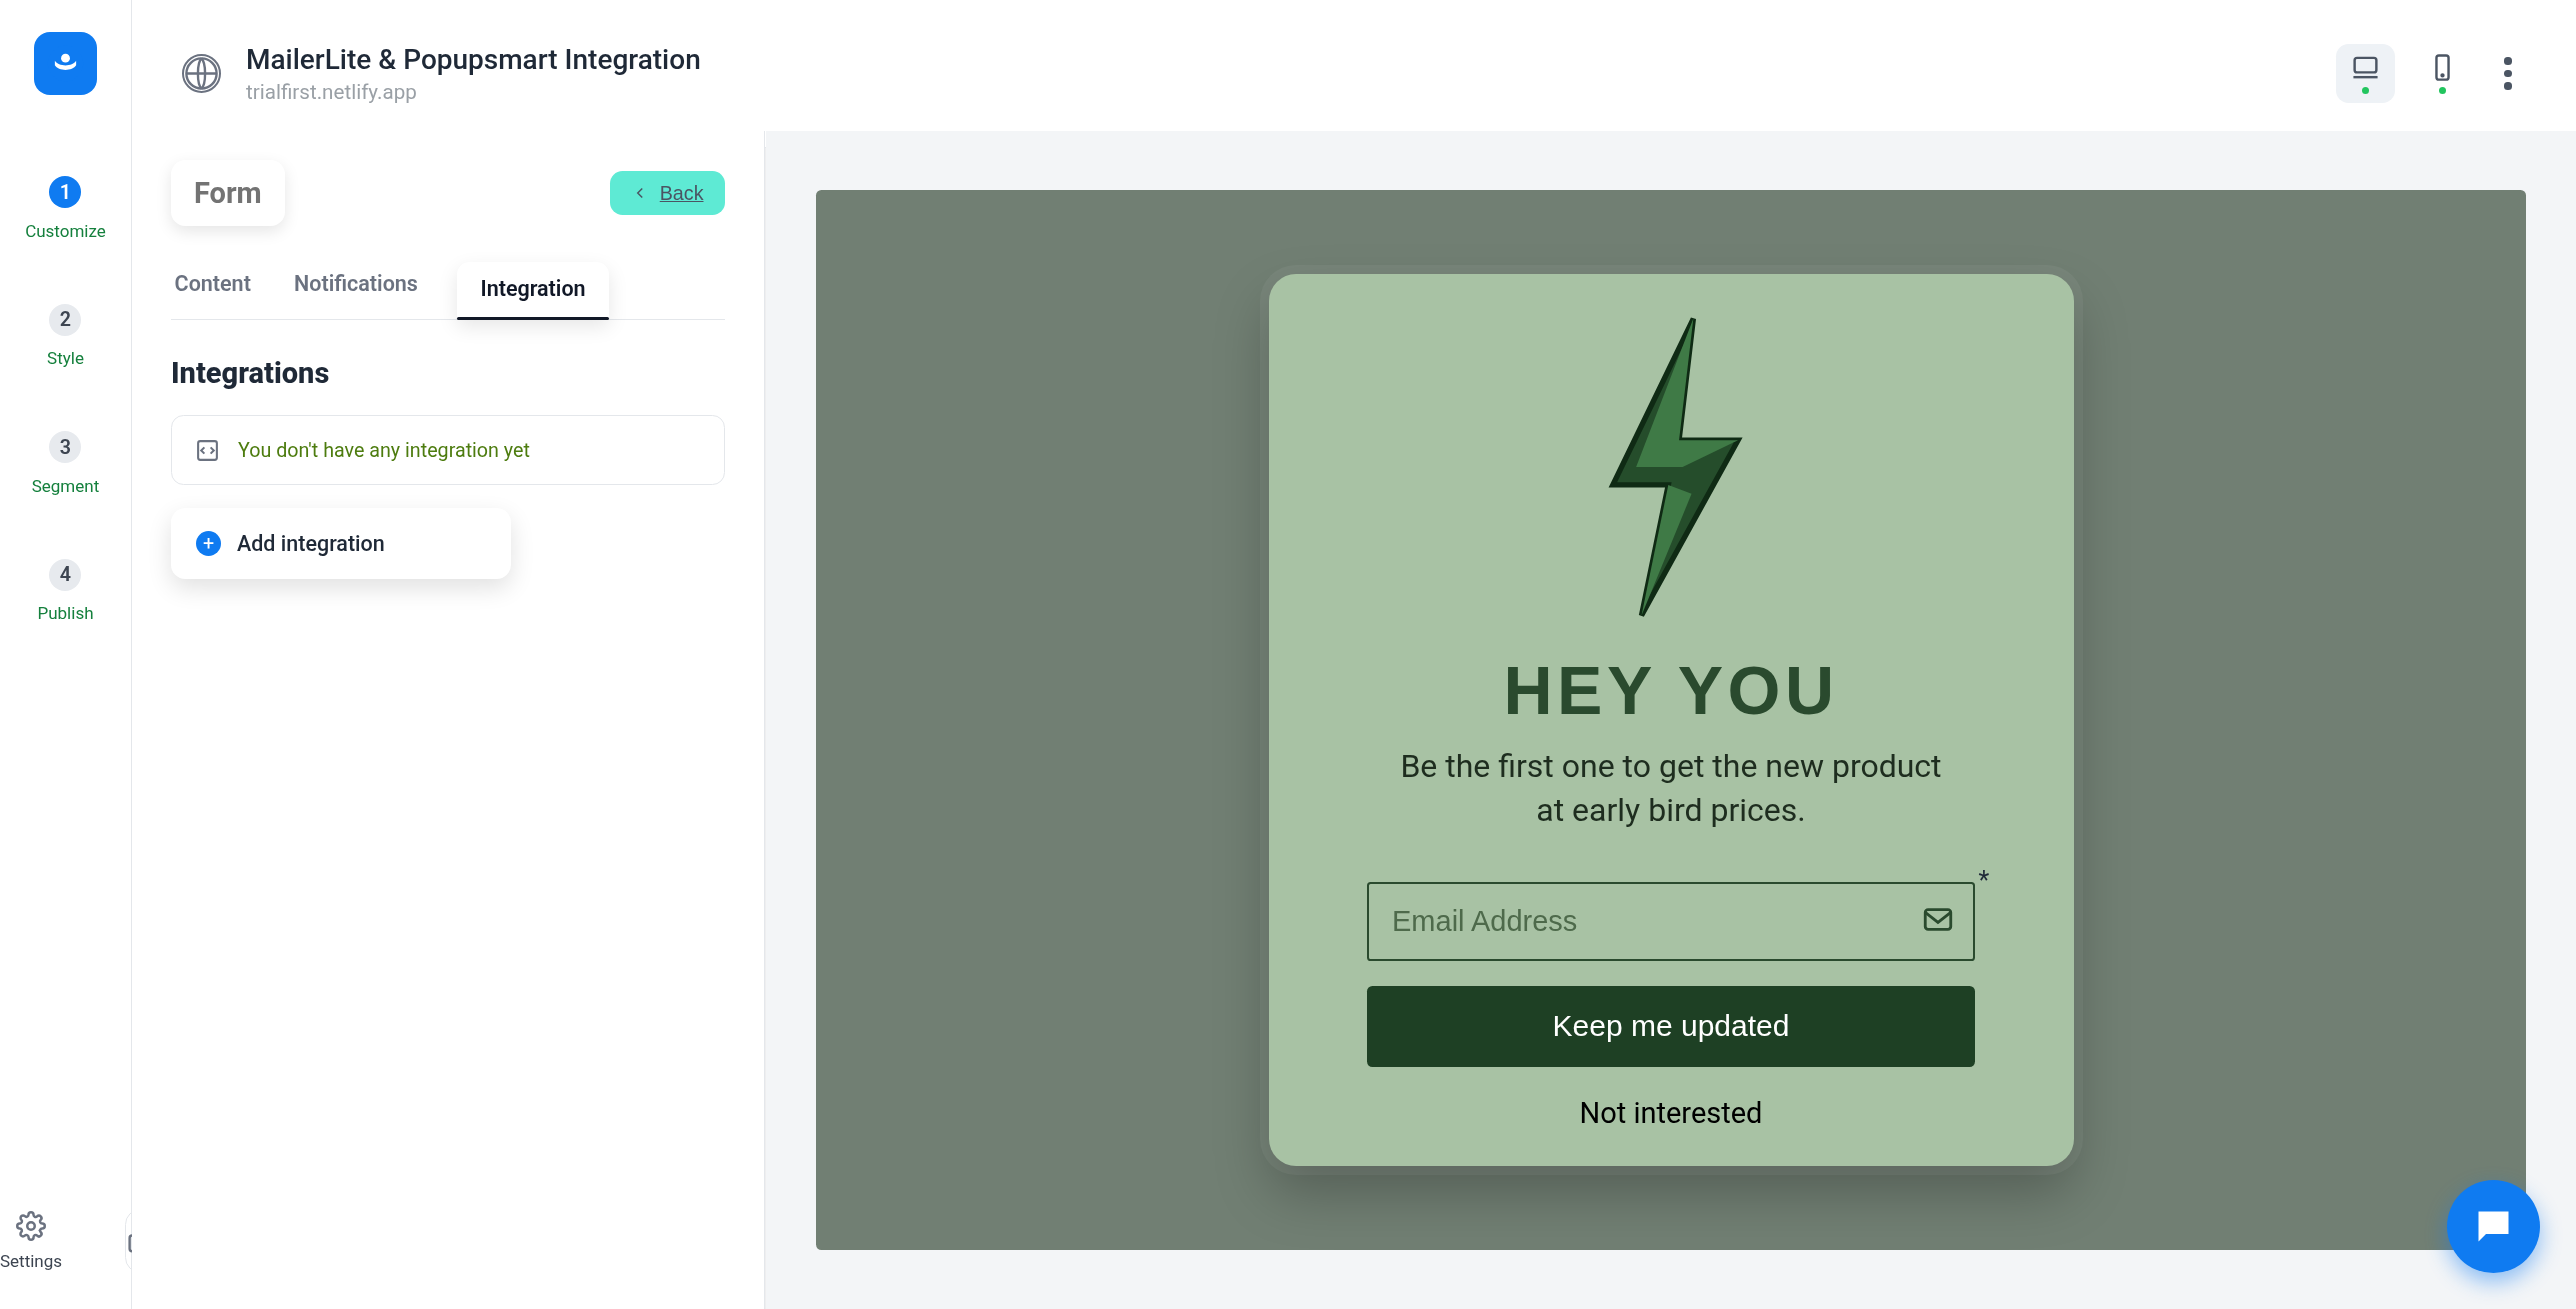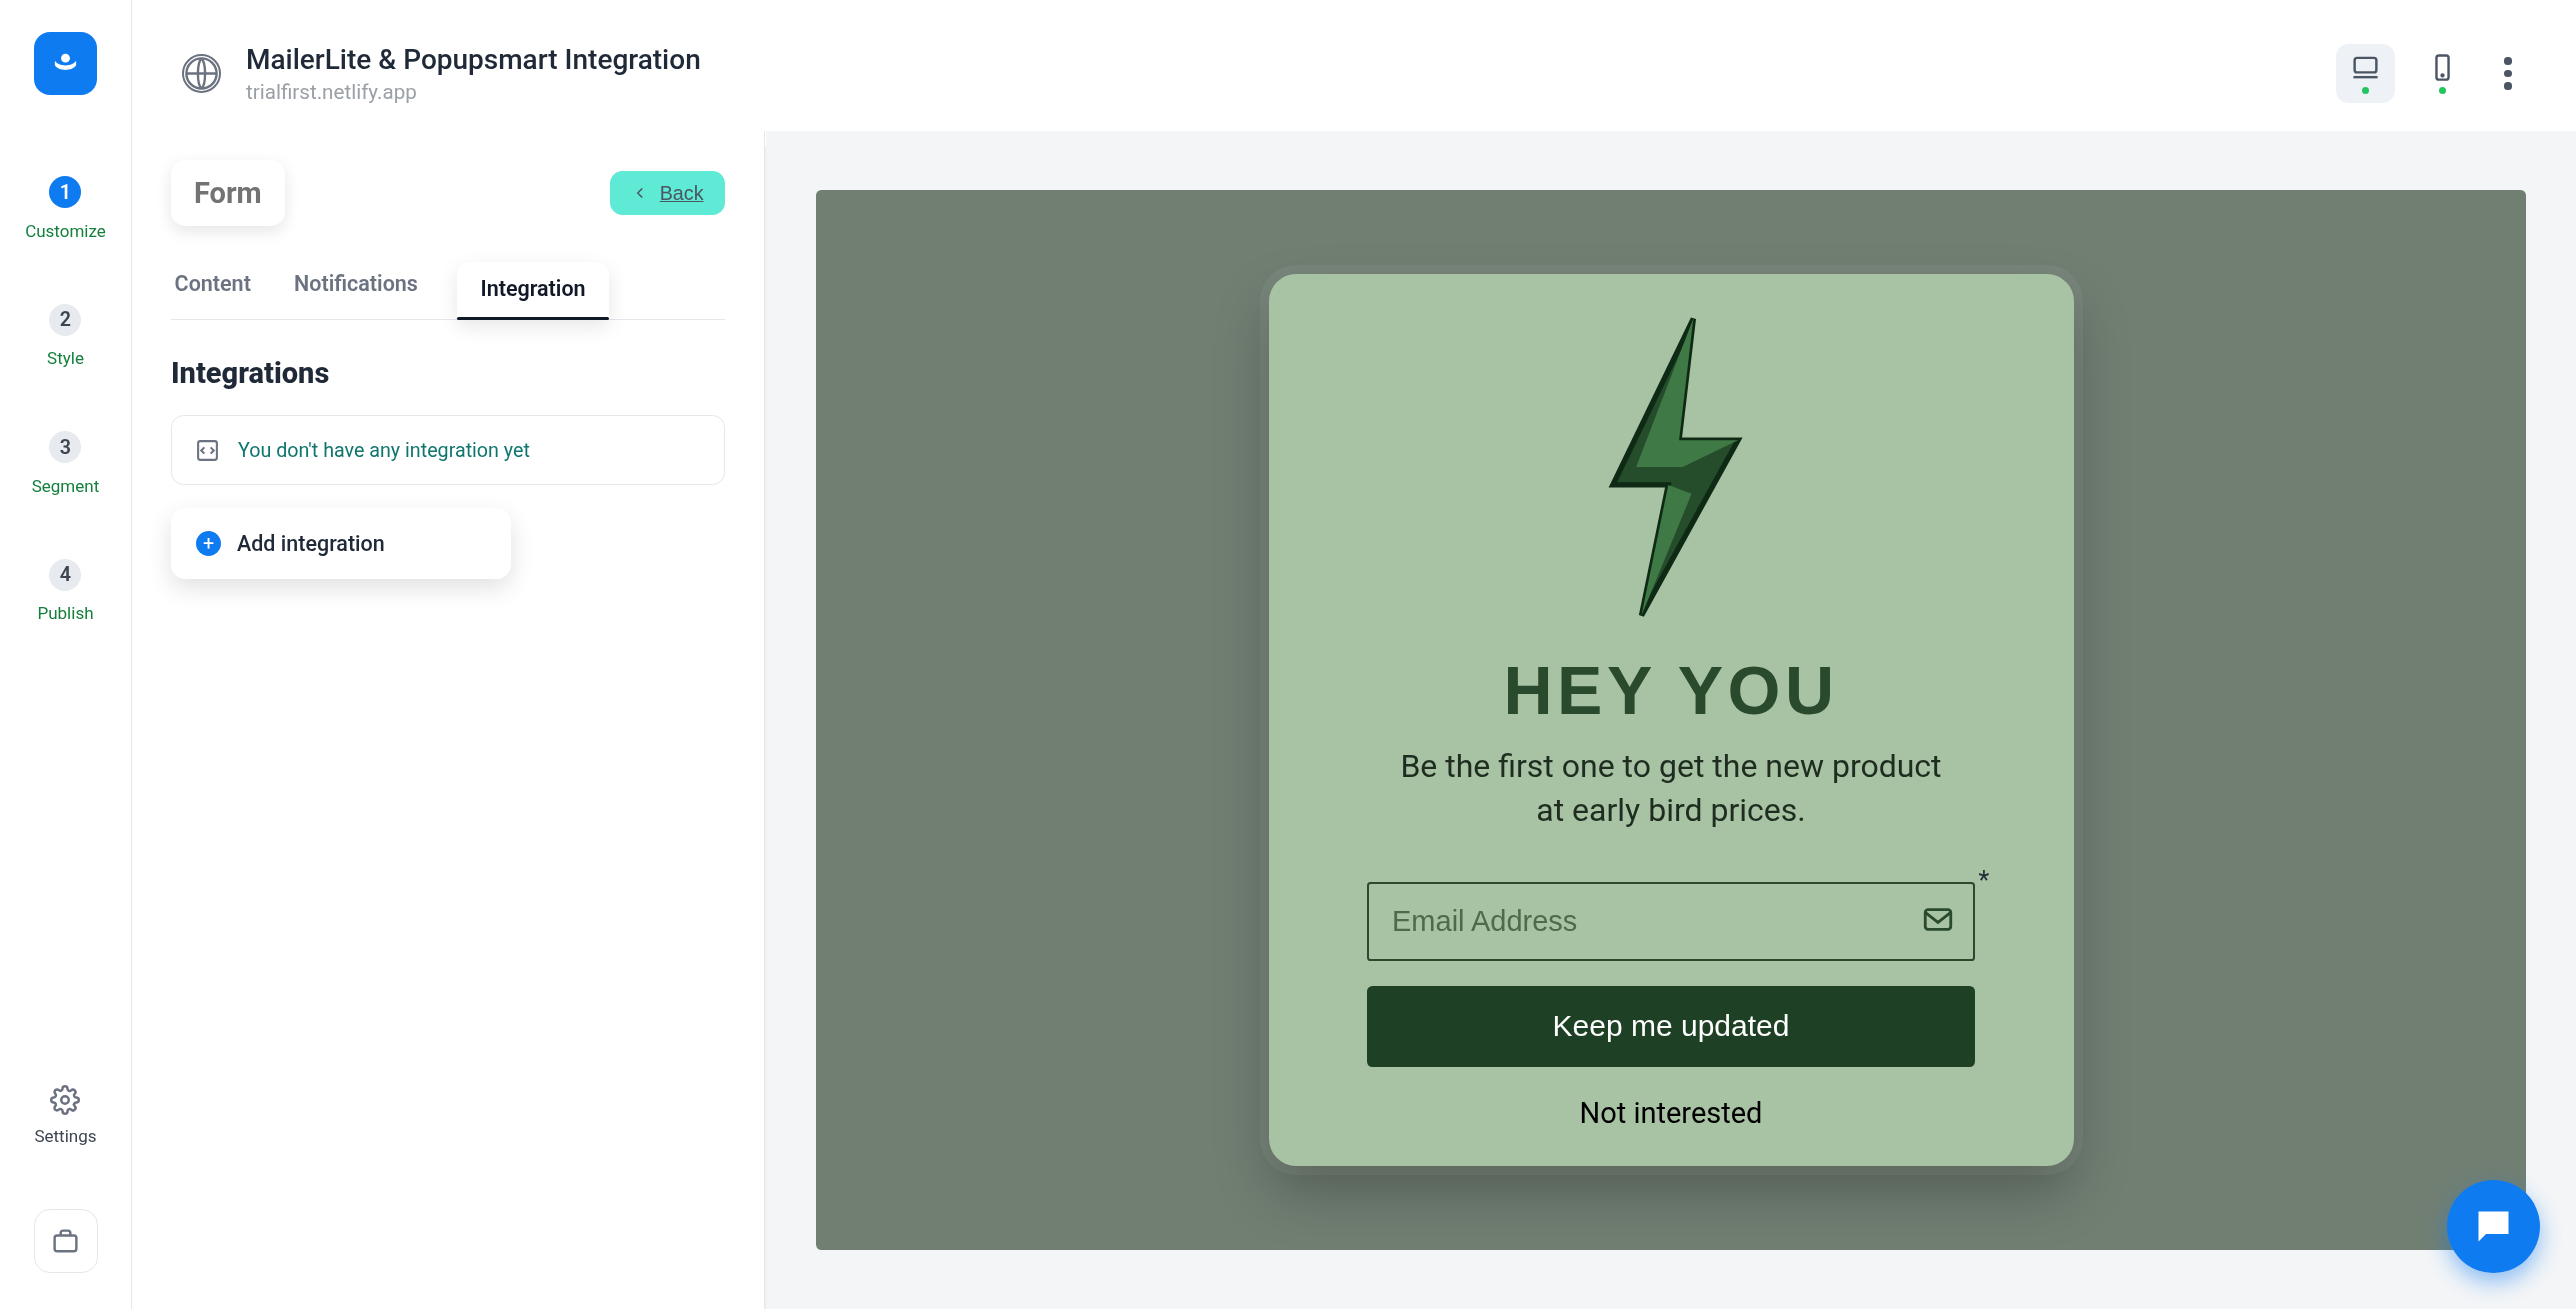--- a/index.html
+++ b/index.html
@@ -8,21 +8,21 @@
 
   
   .rail { width:132px; background:#ffffff; border-right:0.9px solid #e4e7eb; display:flex; flex-direction:column; align-items:center; padding-top:32px; position:relative; }
   .logo { width:63px; height:63px; border-radius:16px; background:#0f7bf1; display:flex; align-items:center; justify-content:center; margin-bottom:81px; }
   .logo svg { width:39px; height:39px; }
   .steps { display:flex; flex-direction:column; align-items:center; gap:63px; flex:1; }
   .step { display:flex; flex-direction:column; align-items:center; gap:12.5px; cursor:pointer; }
   .step-circle { width:32px; height:32px; border-radius:50%; background:#e7eaee; color:#3d4551; font-size:19.7px; font-weight:600; display:flex; align-items:center; justify-content:center; }
   .step.active .step-circle { background:#0f7bf1; color:#fff; }
   .step-label { font-size:17px; color:#15803d; }
-  .rail-bottom { position:absolute; bottom:36px; left:0; right:0; display:flex; flex-direction:column; align-items:center; gap:63px; }
+  .rail-bottom { position:absolute; bottom:36px; left:0; right:0; display:flex; flex-direction:row; align-items:center; gap:63px; }
   .settings { display:flex; flex-direction:column; align-items:center; gap:10.7px; cursor:pointer; }
   .settings svg { width:30px; height:30px; stroke:#6b7280; fill:none; stroke-width:2; }
   .settings-label { font-size:17px; color:#3d4551; }
   .rail-square { width:64px; height:64px; border-radius:16px; border:0.9px solid #e4e7eb; display:flex; align-items:center; justify-content:center; cursor:pointer; }
   .rail-square svg { width:29px; height:29px; stroke:#6b7280; fill:none; stroke-width:2; }
 
   
   .topbar { position:absolute; left:132px; right:0; top:0; height:148px; background:#fff; border-bottom:0.9px solid #e4e7eb; display:flex; align-items:center; padding:0 50px; }
   .earth { width:39px; height:39px; border:2.7px solid #6b7280; border-radius:50%; margin-right:25px; display:flex; align-items:center; justify-content:center; }
   .earth svg { width:39px; height:39px; stroke:#6b7280; fill:none; stroke-width:3; }
@@ -44,21 +44,21 @@
   .back-btn { background:#5eead4; border:none; border-radius:12.5px; padding:10.7px 21.5px; display:flex; align-items:center; gap:10.7px; font-size:19.7px; color:#4b5563; cursor:pointer;text-decoration:underline; }
   .back-btn svg { width:18px; height:18px; stroke:#4b5563; stroke-width:2; fill:none; }
   .tabs { display:flex; gap:36px; border-bottom:0.9px solid #e4e7eb; padding-bottom:0; margin-bottom:36px; }
   .tab { font-size:21.5px; color:#6b7280; font-weight:600; padding:9px 3.6px 19.7px; cursor:pointer; position:relative; }
   .tab.active { color:#111827; }
   .tab.active::after { content:""; position:absolute; left:0; right:0; bottom:-0.9px; height:3.6px; background:#111827; border-radius:1.8px; }
   .tab.boxed { background:#fff; border-radius:12.5px 12.5px 0 0; padding-left:23px; padding-right:23px; box-shadow:0 7.2px 19.7px rgba(0,0,0,0.10); padding-top:14.3px; padding-bottom:18px; }
   .section-title { font-size:29px; font-weight:800; color:#1f2937; margin-bottom:25px; }
   .info-box { border:0.9px solid #e4e7eb; border-radius:12.5px; padding:21.5px 23px; display:flex; align-items:center; gap:18px; background:#fff; margin-bottom:23px; }
   .info-box svg { width:25px; height:25px; stroke:#6b7280; fill:none; stroke-width:2; }
-  .info-text { font-size:19.7px; color:#0f766e; }
+  .info-text { font-size:19.7px; color:#4d7c0f; }
   .add-card { width:340px; background:#fff; border-radius:14.3px; padding:23px 25px; display:flex; align-items:center; gap:16px; box-shadow:0 9px 25px rgba(0,0,0,0.12); cursor:pointer; }
   .plus-circ { width:25px; height:25px; border-radius:50%; background:#0f7bf1; color:#fff; display:flex; align-items:center; justify-content:center; font-size:19.7px; line-height:1; }
   .add-label { font-size:21.5px; color:#1f2937; font-weight:500; }
 
   
   .canvas { position:absolute; left:766px; right:0; top:131px; bottom:0; background:#f3f5f7; display:flex; align-items:flex-start; justify-content:center; padding:59px 50px; }
   .stage { width:100%; height:100%; background:#717f73; border-radius:5.4px; display:flex; align-items:center; justify-content:center; }
   .popup { width:805px; min-height:873px; background:#a8c2a4; border-radius:27px; box-shadow:0 0 0 9px rgba(255,255,255,0.05), 0 27px 54px rgba(0,0,0,0.25); display:flex; flex-direction:column; align-items:center; padding:41px 55px 36px; position:relative; }
   .bolt-wrap { width:179px; height:304px; display:flex; align-items:center; justify-content:center; }
   .bolt-wrap svg { width:170px; height:304px; }

